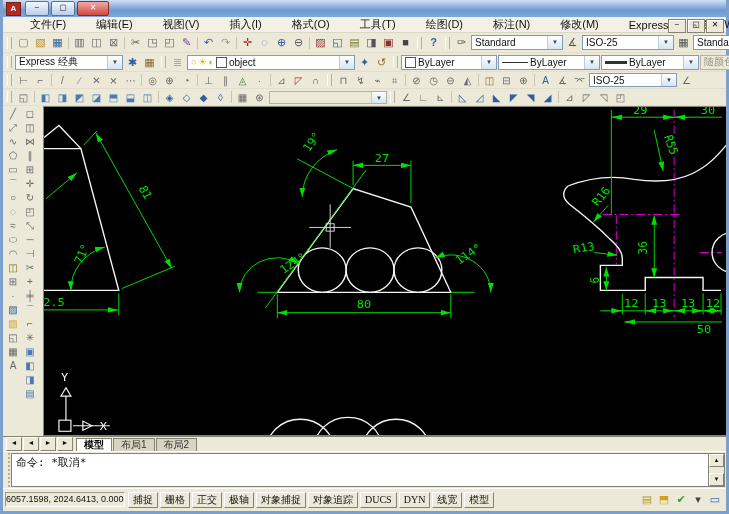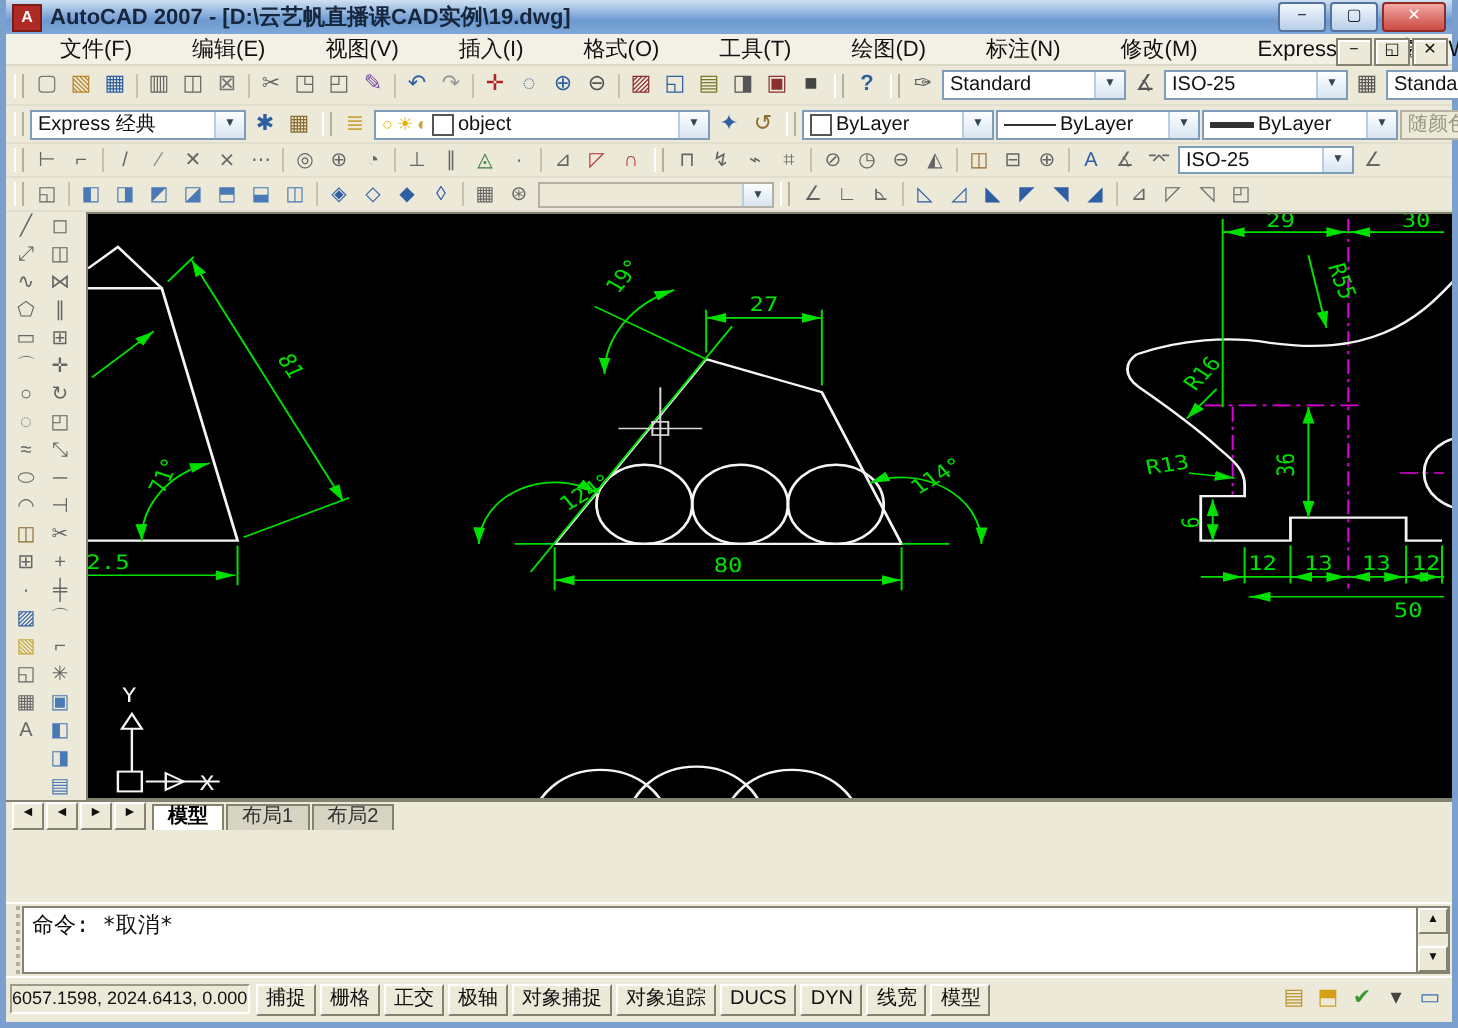--- a/index.html
+++ b/index.html
@@ -38,43 +38,42 @@
   .vcol{width:16px;display:flex;flex-direction:column;align-items:center;}
   .vcol .tbi{width:16px;height:14px;line-height:14px;font-size:10px;}
   .canvas{flex:1;background:#000;border:1px solid #848270;border-right:none;min-width:0;}
   .canvas svg{display:block;width:100%;height:100%;}
   
   .tabrow{height:14px;flex:none;background:#ece9d8;display:flex;align-items:center;gap:1px;padding-left:3px;border-top:1px solid #848270;}
   .tnav{width:14px;height:12px;border:1px solid;border-color:#fff #848270 #848270 #fff;background:#ece9d8;font-size:7px;line-height:10px;text-align:center;flex:none;}
   .tab{padding:0 7px;font-size:10px;height:12px;line-height:12px;background:#d8d4c4;border:1px solid #848270;border-bottom:none;color:#333;flex:none;}
   .tab.active{background:#fff;font-weight:bold;color:#000;}
   
-  .cmd{height:34px;flex:none;display:flex;background:#ece9d8;border-top:1px solid #fff;padding:1px 1px 1px 0;margin-top:36px;}
+  .cmd{height:34px;flex:none;display:flex;background:#ece9d8;border-top:1px solid #fff;padding:1px 1px 1px 0;}
   .cmdgrip{width:5px;flex:none;border-right:2px dotted #b3af9e;margin-right:1px;}
   .cmdtxt{flex:1;background:#fff;border:1px solid #848270;font-family:"DejaVu Sans Mono",monospace;font-size:11px;display:flex;flex-direction:column;min-width:0;}
   .cmdline{padding:1px 4px;white-space:nowrap;}
   .cmdline.prompt{margin-top:auto;border-top:1px solid #d0d0d0;}
   .cmdscroll{width:15px;flex:none;display:flex;flex-direction:column;justify-content:space-between;background:#ece9d8;border:1px solid #848270;border-left:none;}
   .scb{height:11px;font-size:6px;line-height:10px;text-align:center;border:1px solid;border-color:#fff #848270 #848270 #fff;background:#ece9d8;}
   
   .statusbar{height:19px;flex:none;display:flex;align-items:center;gap:3px;padding:1px 4px 2px 2px;background:#ece9d8;border-top:1px solid #fff;}
   .coords{width:118px;height:13px;border:1px solid;border-color:#9d9a87 #fff #fff #9d9a87;font-size:9px;text-align:center;line-height:13px;flex:none;background:#ece9d8;white-space:nowrap;overflow:hidden;}
-  .sbtns{display:flex;gap:2px;}
+  .sbtns{display:flex;gap:2px;font-family:Liberation Serif, serif;}
   .sbtn{border:1px solid;border-color:#fff #848270 #848270 #fff;background:#ece9d8;padding:0 4px;font-size:10px;height:14px;line-height:13px;flex:none;white-space:nowrap;}
   .tray{margin-left:auto;display:flex;align-items:center;gap:3px;}
   .tray .tbi{width:14px;font-size:11px;}
 </style>
 </head>
 <body>
 
 <div class="win">
 
   <div class="titlebar">
     <span class="appicon">A</span>
-    <span class="titletext">AutoCAD 2007 - [D:\云艺帆直播课CAD实例\19.dwg]</span>
     <span class="wbtns">
       <span class="wbtn">−</span>
       <span class="wbtn">▢</span>
       <span class="wbtn close">✕</span>
     </span>
   </div>
 
   <div class="menubar">
       <span class="menu-item">文件(F)</span>
       <span class="menu-item">编辑(E)</span>

